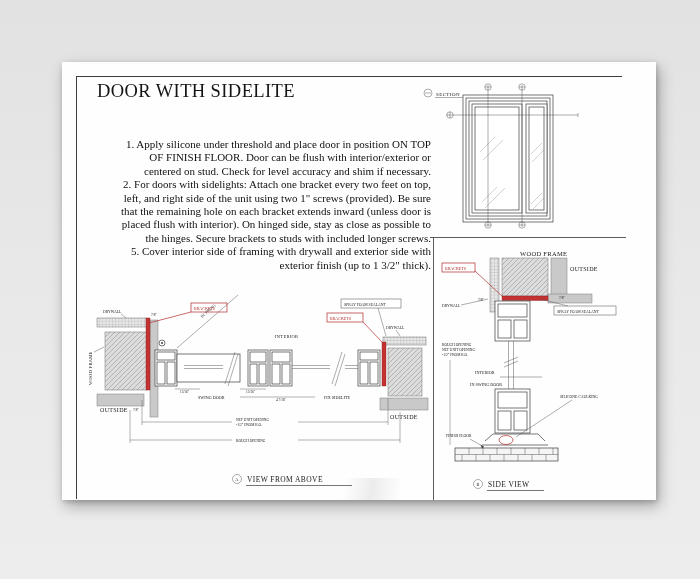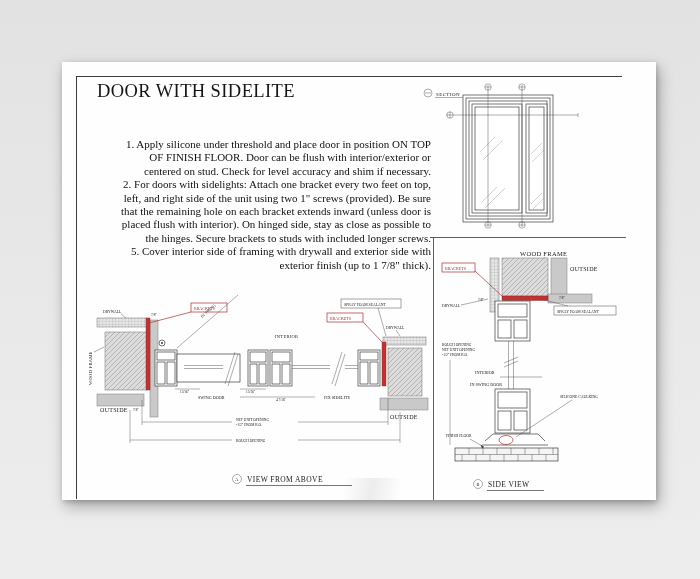--- a/index.html
+++ b/index.html
@@ -56,21 +56,21 @@
   <div class="sheet">
     <div class="frame"></div>
 
     <div class="title">
       <div>DOOR WITH SIDELITE</div>
     </div>
 
     <div class="instructions">
       <p>1. Apply silicone under threshold and place door in position ON TOP OF FINISH FLOOR. Door can be flush with interior/exterior or centered on stud. Check for level accuracy and shim if necessary.</p>
       <p>2. For doors with sidelights: Attach one bracket every two feet on top, left, and right side of the unit using two 1" screws (provided). Be sure that the remaining hole on each bracket extends inward (unless door is placed flush with interior). On hinged side, stay as close as possible to the hinges. Secure brackets to studs with included longer screws.</p>
-      <p>5. Cover interior side of framing with drywall and exterior side with exterior finish (up to 1 7/8" thick).</p>
+      <p>5. Cover interior side of framing with drywall and exterior side with exterior finish (up to 1 3/2" thick).</p>
     </div>
 
     <svg class="drawing svg-section" width="212" height="158" viewBox="0 0 212 158">
       <circle cx="10" cy="15" r="4" class="hair"></circle>
       <line x1="7" y1="15" x2="13" y2="15" class="hair"></line>
       <text x="18" y="17.5" class="fs50">SECTION</text>
       <line x1="17" y1="19.5" x2="64" y2="19.5" class="hair"></line>
 
       <g>
         <rect x="45" y="17" width="90" height="127" class="thin"></rect>

